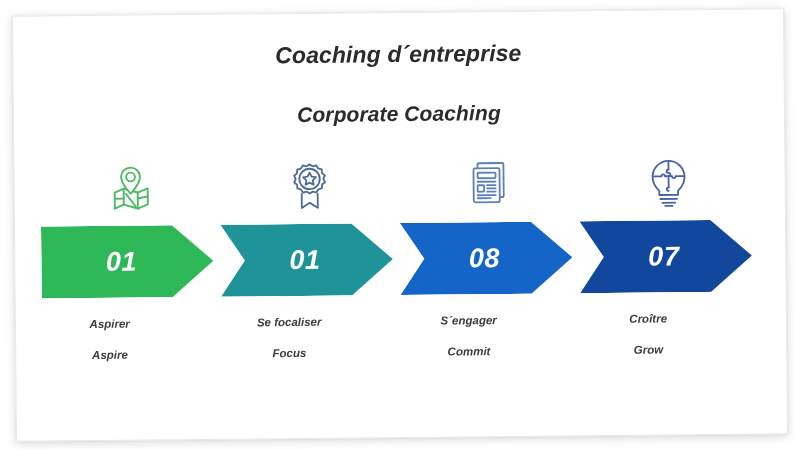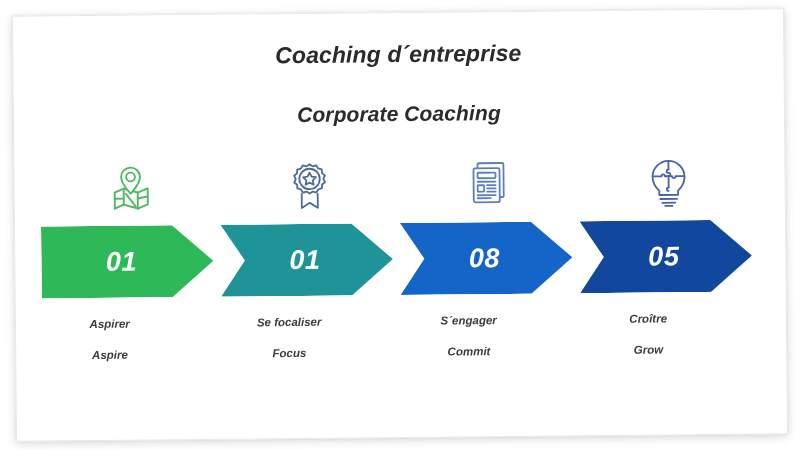--- a/index.html
+++ b/index.html
@@ -237,21 +237,21 @@
               <path d="M10.4 18.8 L19 18.8 C19 16.4 22.4 16.4 22.4 18.8 L26 18.8"></path>
               <path d="M41.6 18.8 L33 18.8 C33 21.2 29.6 21.2 29.6 18.8 L26 18.8"></path>
               <path d="M26 30 C23.6 30 23.6 33.4 26 33.4"></path>
               <path d="M17.6 41.5 L34.4 41.5"></path>
               <path d="M19.5 45.3 L32.5 45.3"></path>
               <path d="M22.4 48.5 L29.6 48.5"></path>
             </svg>
           </div>
           <div class="chev-wrap">
             <div class="chev notched" style="background:#11479C">
-              <span class="chev-num">05</span>
+              <span class="chev-num">07</span>
             </div>
           </div>
           <div class="step-labels">
             <div class="label-fr">Croître</div>
             <div class="label-en">Grow</div>
           </div>
         </div>
 
       </div>
     </div>

